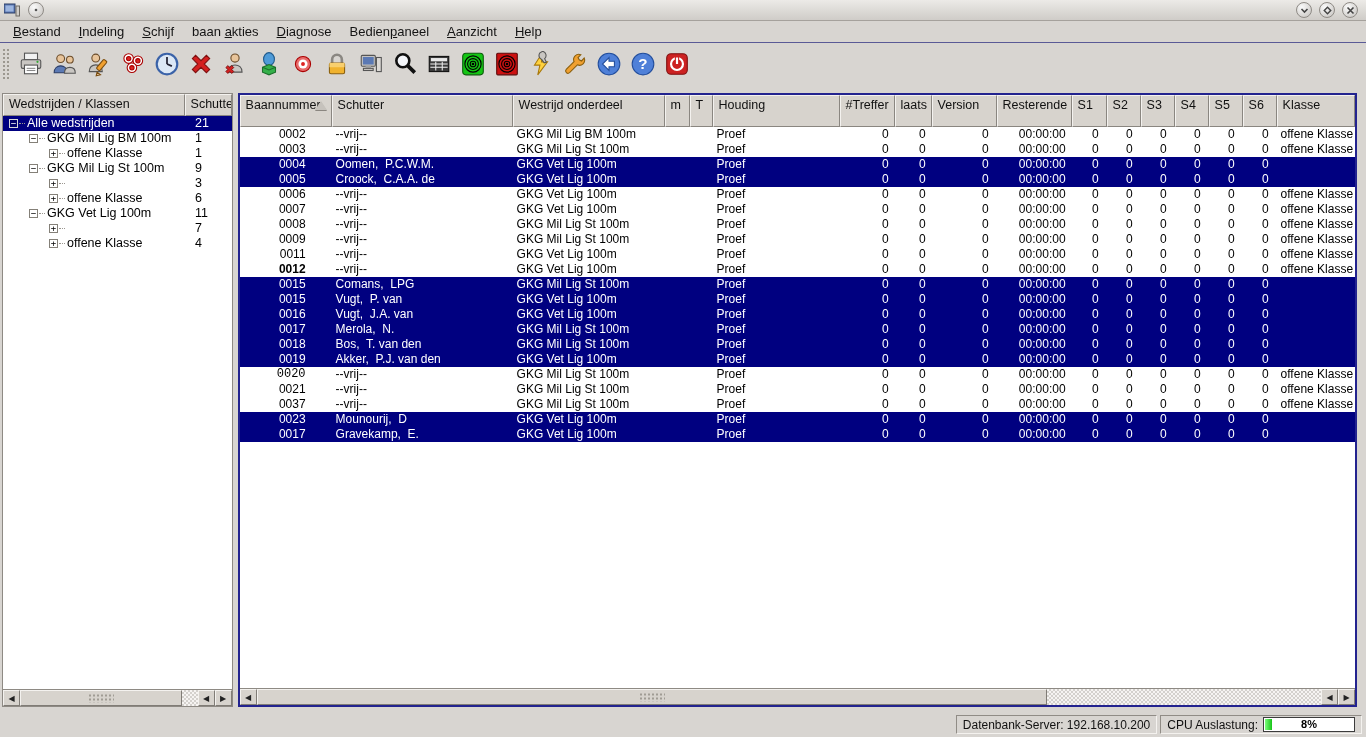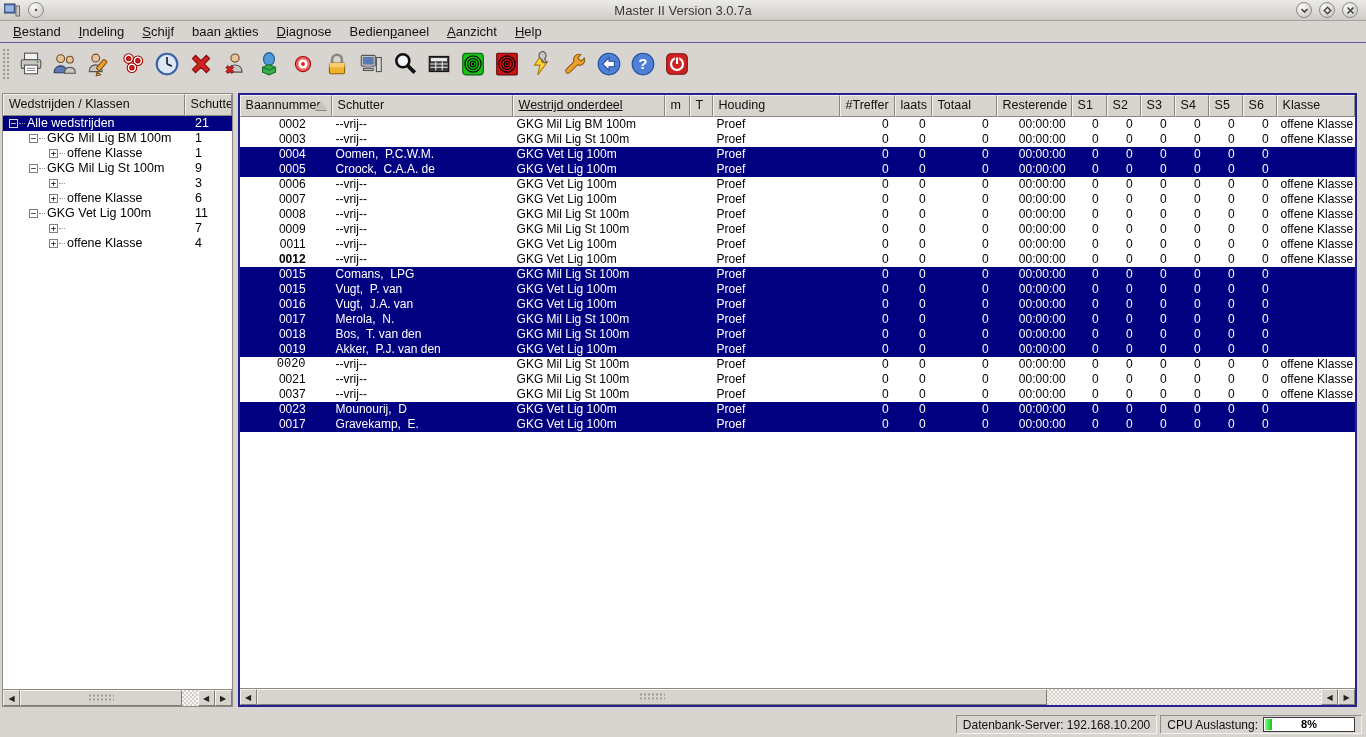--- a/index.html
+++ b/index.html
@@ -66,21 +66,21 @@
     transform:translate(-50%,-50%);
     background-image:radial-gradient(#a09c94 35%, transparent 40%);
     background-size:4px 4px; }
   .sb-track { background-color:#f6f4f2;
     background-image:linear-gradient(45deg,#d4d1cd 25%,transparent 25%,transparent 75%,#d4d1cd 75%),
       linear-gradient(45deg,#d4d1cd 25%,transparent 25%,transparent 75%,#d4d1cd 75%);
     background-size:4px 4px; background-position:0 0,2px 2px; }
   
   .table-panel { flex:1 1 auto; height:614px; border:2px solid #23238f;
     background:#fff; display:flex; flex-direction:column; overflow:hidden; }
-  .tbl-header { height:22px; display:flex; flex:0 0 auto; overflow:hidden; }
+  .tbl-header { height:32px; display:flex; flex:0 0 auto; overflow:hidden; }
   .tbl-header .hdr-cell { flex:0 0 auto; }
   .tbl-header .hdr-last { flex:1 1 auto; }
   .sort-tri { position:absolute; right:4px; top:5px; width:0; height:0;
     border-left:6px solid transparent; border-right:6px solid transparent;
     border-bottom:9px solid #c6c2bc; filter:drop-shadow(0 1px 0 #8a8680); }
   .tbl-body { flex:1 1 auto; overflow:hidden; background:#fff; }
   .tbl-row { height:15px; line-height:15px; display:flex; font-size:12px; color:#000; }
   .tbl-row.selected { background:#000080; color:#fff; }
   .td { flex:0 0 auto; white-space:pre; overflow:hidden; padding:0 4px; }
   .td.r { text-align:right; }
@@ -106,21 +106,20 @@
   <svg class="win-icon" viewBox="0 0 16 14">
     <rect x="0" y="1" width="11" height="9" fill="#5b79b4" stroke="#2c3e66"></rect>
     <rect x="1.5" y="2.5" width="8" height="6" fill="#9db6e0"></rect>
     <rect x="12" y="3" width="3.5" height="10" fill="#cfccc8" stroke="#6e6a65"></rect>
   </svg>
   <span class="round-btn winmenu-btn">
     <svg width="8" height="8" viewBox="0 0 8 8">
         <circle cx="4" cy="4" r="1.3" fill="#555"></circle>
       </svg>
   </span>
-  <span class="title-text">Master II Version 3.0.7a</span>
   <span class="win-controls">
     <span class="round-btn">
       <svg width="9" height="9" viewBox="0 0 9 9">
           <path d="M1.5 3 L4.5 6 L7.5 3" fill="none" stroke="#444" stroke-width="1.6"></path>
         </svg>
     </span>
     <span class="round-btn">
       <svg width="9" height="9" viewBox="0 0 9 9">
           <rect x="2.2" y="2.2" width="4.6" height="4.6" fill="none" stroke="#444" stroke-width="1.4" transform="rotate(45 4.5 4.5)"></rect>
         </svg>
@@ -377,27 +376,27 @@
       <span class="sb-track" style="flex:1"></span>
       <span class="sb-btn">◀</span>
       <span class="sb-btn">▶</span>
     </div>
   </div>
 
   <div class="table-panel">
     <div class="tbl-header" id="tblheader">
         <div class="hdr-cell" style="width: 92px;"><span>Baannummer</span><span class="sort-tri"></span></div>
         <div class="hdr-cell" style="width: 181px;"><span>Schutter</span></div>
-        <div class="hdr-cell" style="width: 152px; text-decoration: underline;"><span>Westrijd onderdeel</span></div>
+        <div class="hdr-cell" style="width: 152px;"><span>Westrijd onderdeel</span></div>
         <div class="hdr-cell" style="width: 25px;"><span>m</span></div>
         <div class="hdr-cell" style="width: 23px;"><span>T</span></div>
         <div class="hdr-cell" style="width: 127px;"><span>Houding</span></div>
         <div class="hdr-cell" style="width: 55px;"><span>#Treffer</span></div>
         <div class="hdr-cell" style="width: 37px;"><span>laats</span></div>
-        <div class="hdr-cell" style="width: 65px;"><span>Totaal</span></div>
+        <div class="hdr-cell" style="width: 65px;"><span>Version</span></div>
         <div class="hdr-cell" style="width: 75px;"><span>Resterende</span></div>
         <div class="hdr-cell" style="width: 35px;"><span>S1</span></div>
         <div class="hdr-cell" style="width: 34px;"><span>S2</span></div>
         <div class="hdr-cell" style="width: 34px;"><span>S3</span></div>
         <div class="hdr-cell" style="width: 34px;"><span>S4</span></div>
         <div class="hdr-cell" style="width: 34px;"><span>S5</span></div>
         <div class="hdr-cell" style="width: 34px;"><span>S6</span></div>
         <div class="hdr-cell hdr-last"><span>Klasse</span></div>
       </div>
     <div class="tbl-body" id="tblbody">

